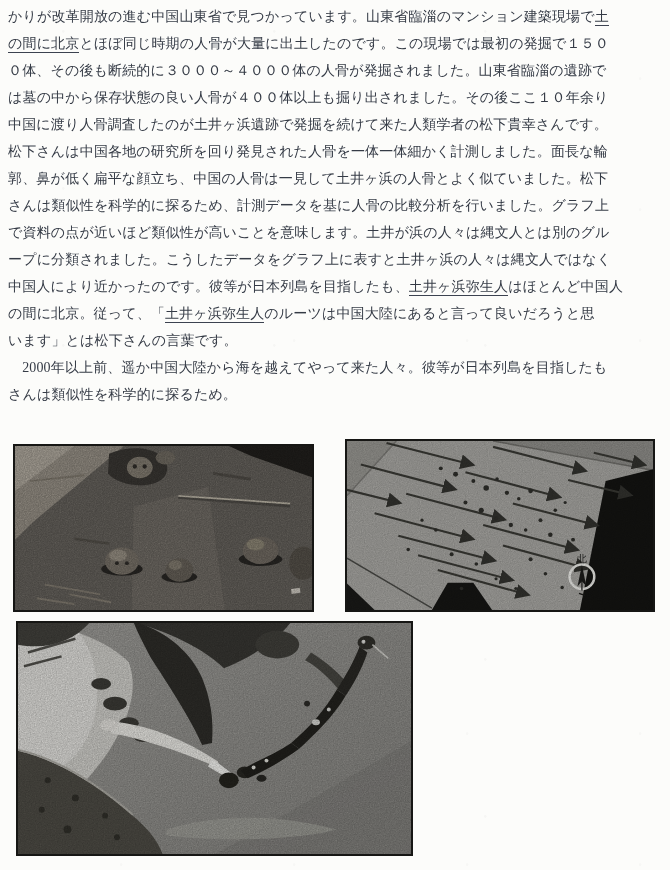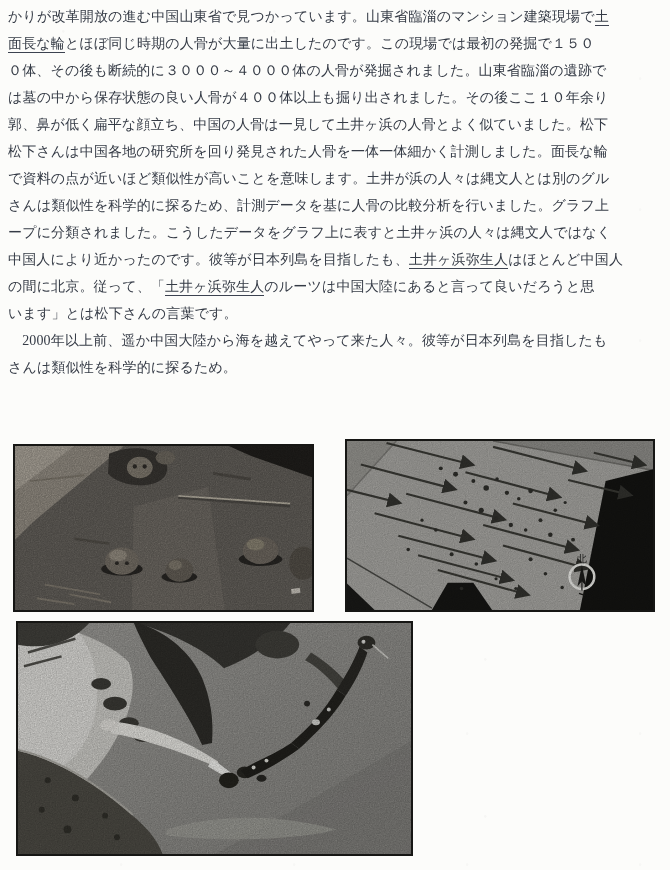--- a/index.html
+++ b/index.html
@@ -22,27 +22,28 @@
   .figure svg{display:block;width:100%;height:100%;}
   #fig-excavation{left:13px;top:444px;width:301px;height:168px;}
   #fig-sitemap{left:345px;top:439px;width:310px;height:173px;}
   #fig-satellite{left:16px;top:621px;width:397px;height:235px;}
 </style>
 </head>
 <body>
 
 <div class="text-block">
   <div class="line"><span>かりが改革開放の進む中国山東省で見つかっています。山東省臨淄のマンション建築現場で</span><span class="em">土</span><span></span></div>
-  <div class="line"><span></span><span class="em">面長な輪</span><span>とほぼ同じ時期の人骨が大量に出土したのです。この現場では最初の発掘で１５０</span></div>
+  <div class="line"><span></span><span class="em">の間に北京</span><span>とほぼ同じ時期の人骨が大量に出土したのです。この現場では最初の発掘で１５０</span></div>
   <div class="line"><span>０体、その後も断続的に３０００～４０００体の人骨が発掘されました。山東省臨淄の遺跡で</span><span class="em"></span><span></span></div>
   <div class="line"><span>は墓の中から保存状態の良い人骨が４００体以上も掘り出されました。その後ここ１０年余り</span><span class="em"></span><span></span></div>
+  <div class="line"><span>中国に渡り人骨調査したのが土井ヶ浜遺跡で発掘を続けて来た人類学者の松下貴幸さんです。</span><span class="em"></span><span></span></div>
+  <div class="line"><span>松下さんは中国各地の研究所を回り発見された人骨を一体一体細かく計測しました。面長な輪</span><span class="em"></span><span></span></div>
   <div class="line"><span>郭、鼻が低く扁平な顔立ち、中国の人骨は一見して土井ヶ浜の人骨とよく似ていました。松下</span><span class="em"></span><span></span></div>
-  <div class="line"><span>松下さんは中国各地の研究所を回り発見された人骨を一体一体細かく計測しました。面長な輪</span><span class="em"></span><span></span></div>
+  <div class="line"><span>さんは類似性を科学的に探るため、計測データを基に人骨の比較分析を行いました。グラフ上</span><span class="em"></span><span></span></div>
   <div class="line"><span>で資料の点が近いほど類似性が高いことを意味します。土井が浜の人々は縄文人とは別のグル</span><span class="em"></span><span></span></div>
-  <div class="line"><span>さんは類似性を科学的に探るため、計測データを基に人骨の比較分析を行いました。グラフ上</span><span class="em"></span><span></span></div>
   <div class="line"><span>ープに分類されました。こうしたデータをグラフ上に表すと土井ヶ浜の人々は縄文人ではなく</span><span class="em"></span><span></span></div>
   <div class="line"><span>中国人により近かったのです。彼等が日本列島を目指したも、</span><span class="em">土井ヶ浜弥生人</span><span>はほとんど中国人</span></div>
   <div class="line"><span>の間に北京。従って、「</span><span class="em">土井ヶ浜弥生人</span><span>のルーツは中国大陸にあると言って良いだろうと思</span></div>
   <div class="line"><span>います」とは松下さんの言葉です。</span><span class="em"></span><span></span></div>
   <div class="line"><span>　2000年以上前、遥か中国大陸から海を越えてやって来た人々。彼等が日本列島を目指したも</span><span class="em"></span><span></span></div>
   <div class="line"><span>さんは類似性を科学的に探るため。</span><span class="em"></span><span></span></div>
 </div>
 
 <div class="figure" id="fig-excavation">
   <svg viewBox="0 0 300 168" preserveAspectRatio="none">

